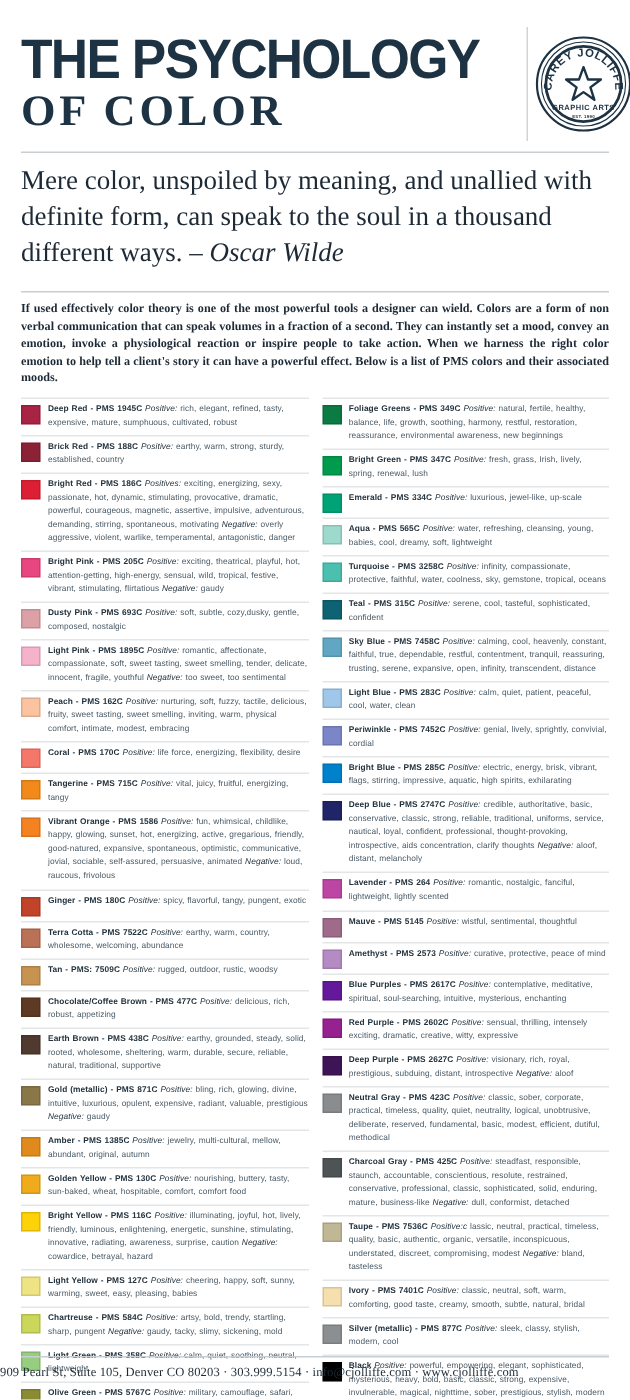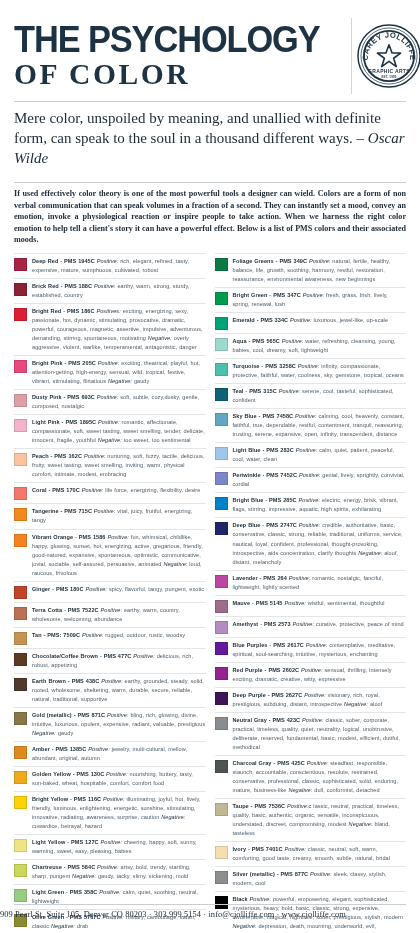--- a/index.html
+++ b/index.html
@@ -45,21 +45,21 @@
     align-self:stretch;
     min-height:76px;
   }
   .logo{width:66px;height:66px;display:block;}
 
   .rule{height:1px;background:#c9ced3;margin:7px 0 0 0;}
 
   
   .quote{
     font-family:"Liberation Serif", serif;
-    font-size:15px;
+    font-size:18px;
     line-height:1.32;
     color:#1d2a36;
     padding:7px 0 7px 0;
   }
   .quote .attr{font-style:italic;}
 
   
   .intro{
     font-family:"Liberation Serif", serif;
     font-weight:bold;

